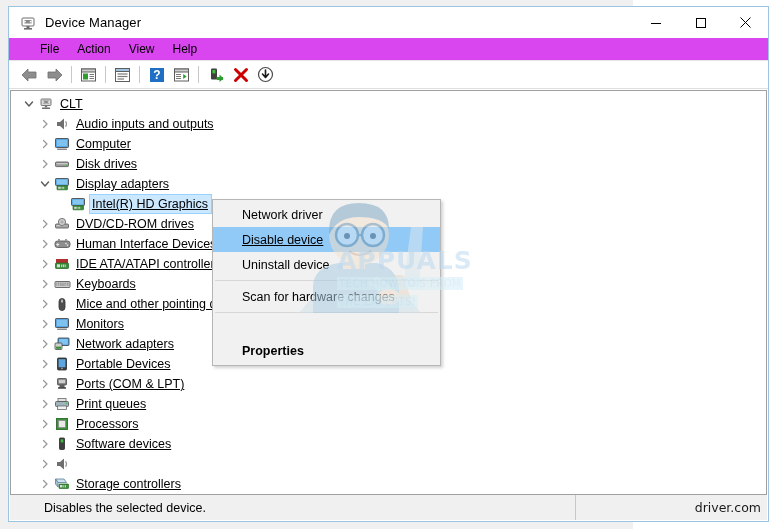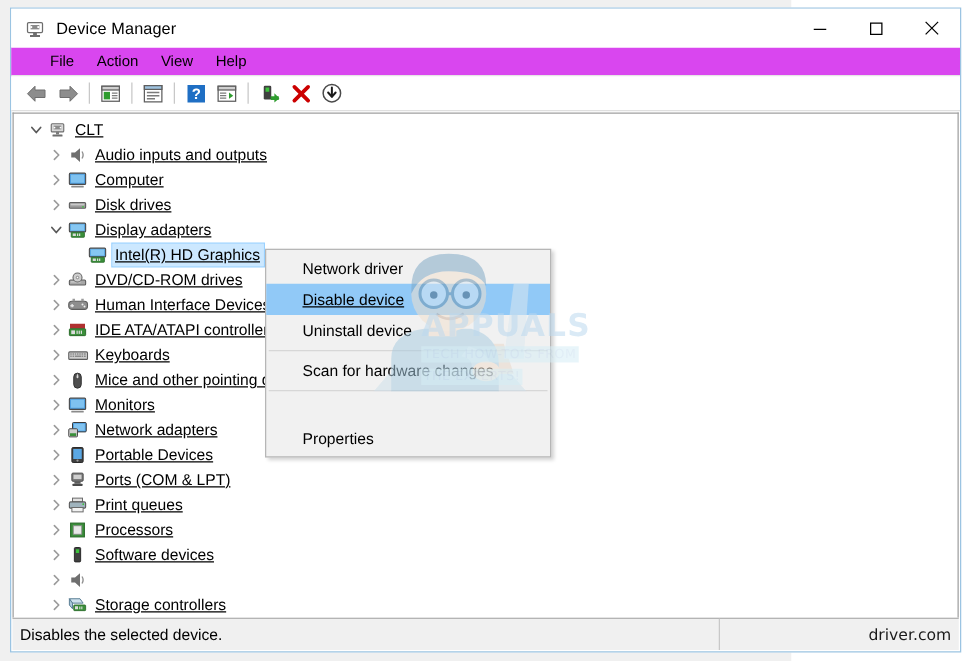--- a/index.html
+++ b/index.html
@@ -152,20 +152,21 @@
 
   
   .statusbar {
     height: 25px;
     flex: 0 0 auto;
     display: flex;
     align-items: stretch;
     background: #f0f0f0;
     border-top: 1px solid #a0a0a0;
     margin: 0 1px 1px 1px;
+    padding-left: 28px;
   }
   .status-main {
     flex: 1 1 auto;
     display: flex; align-items: center;
     padding-left: 6px;
     font-size: 12.5px;
     color: #000;
   }
   .status-pad {
     width: 185px;
@@ -196,21 +197,21 @@
     display: flex;
     align-items: center;
     padding-left: 29px;
     white-space: nowrap;
     cursor: default;
   }
   .ctx-item.hl {
     background: #91c9f7;
     text-decoration: underline;
   }
-  .ctx-item.bold { font-weight: normal; margin-top: 25px; }
+  .ctx-item.bold { font-weight: bold; margin-top: 25px; }
   .ctx-sep {
     height: 1px;
     background: #d7d7d7;
     margin: 3px 2px 3px 2px;
   }
 
   
   .wm-appuals {
     position: absolute;
     left: 337px; top: 248px;

